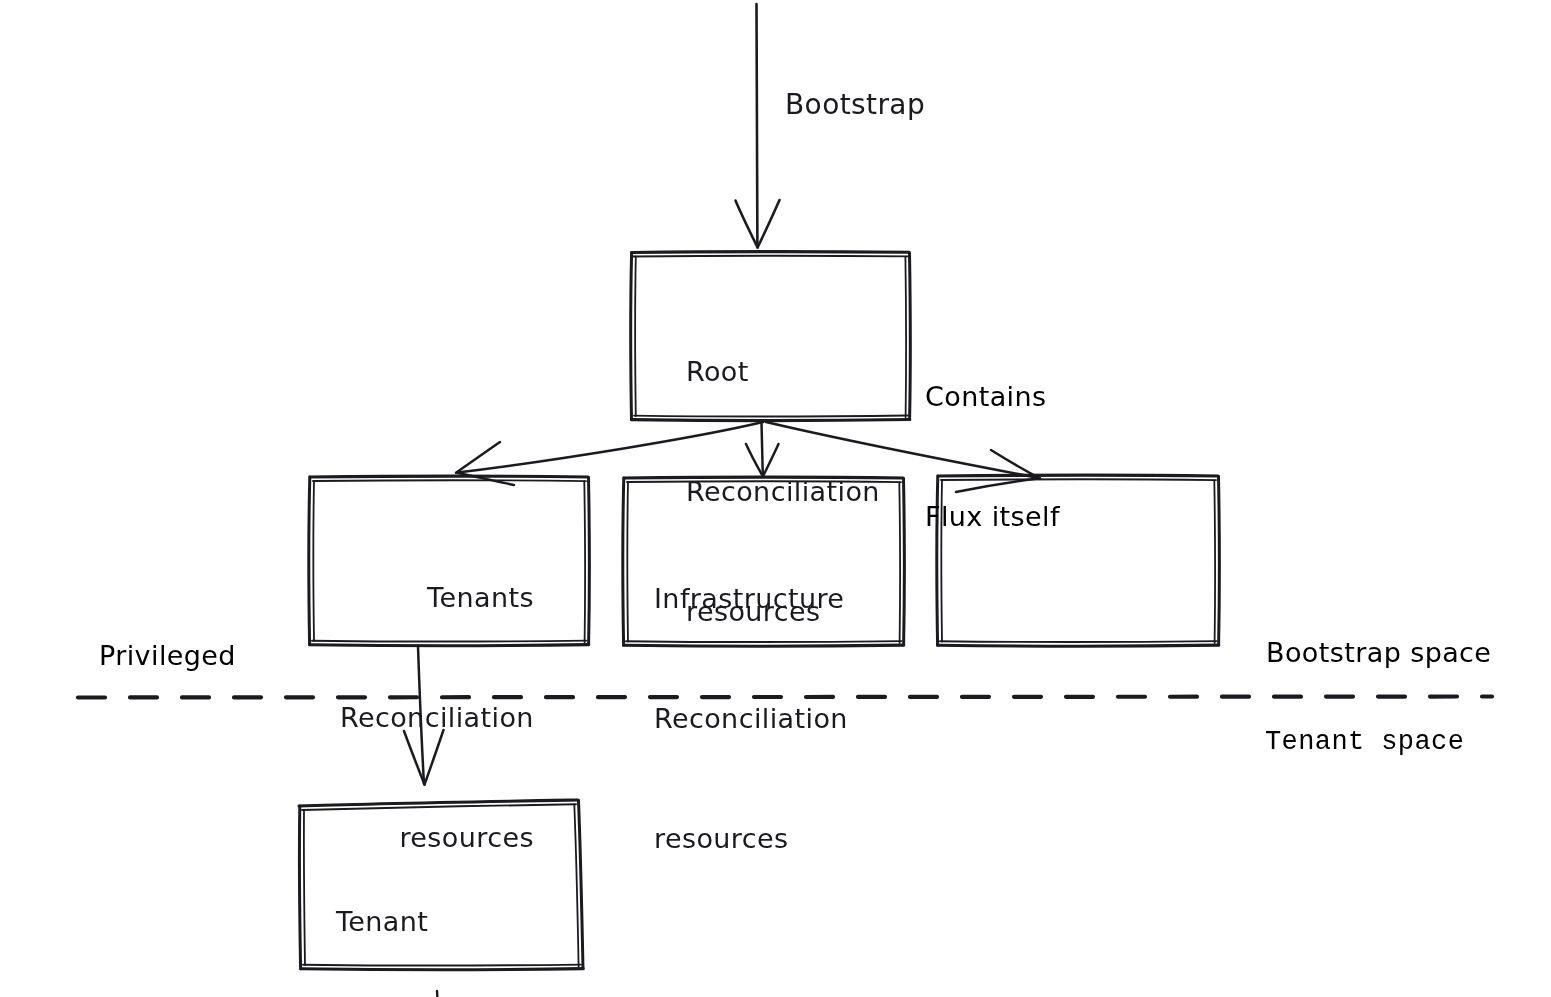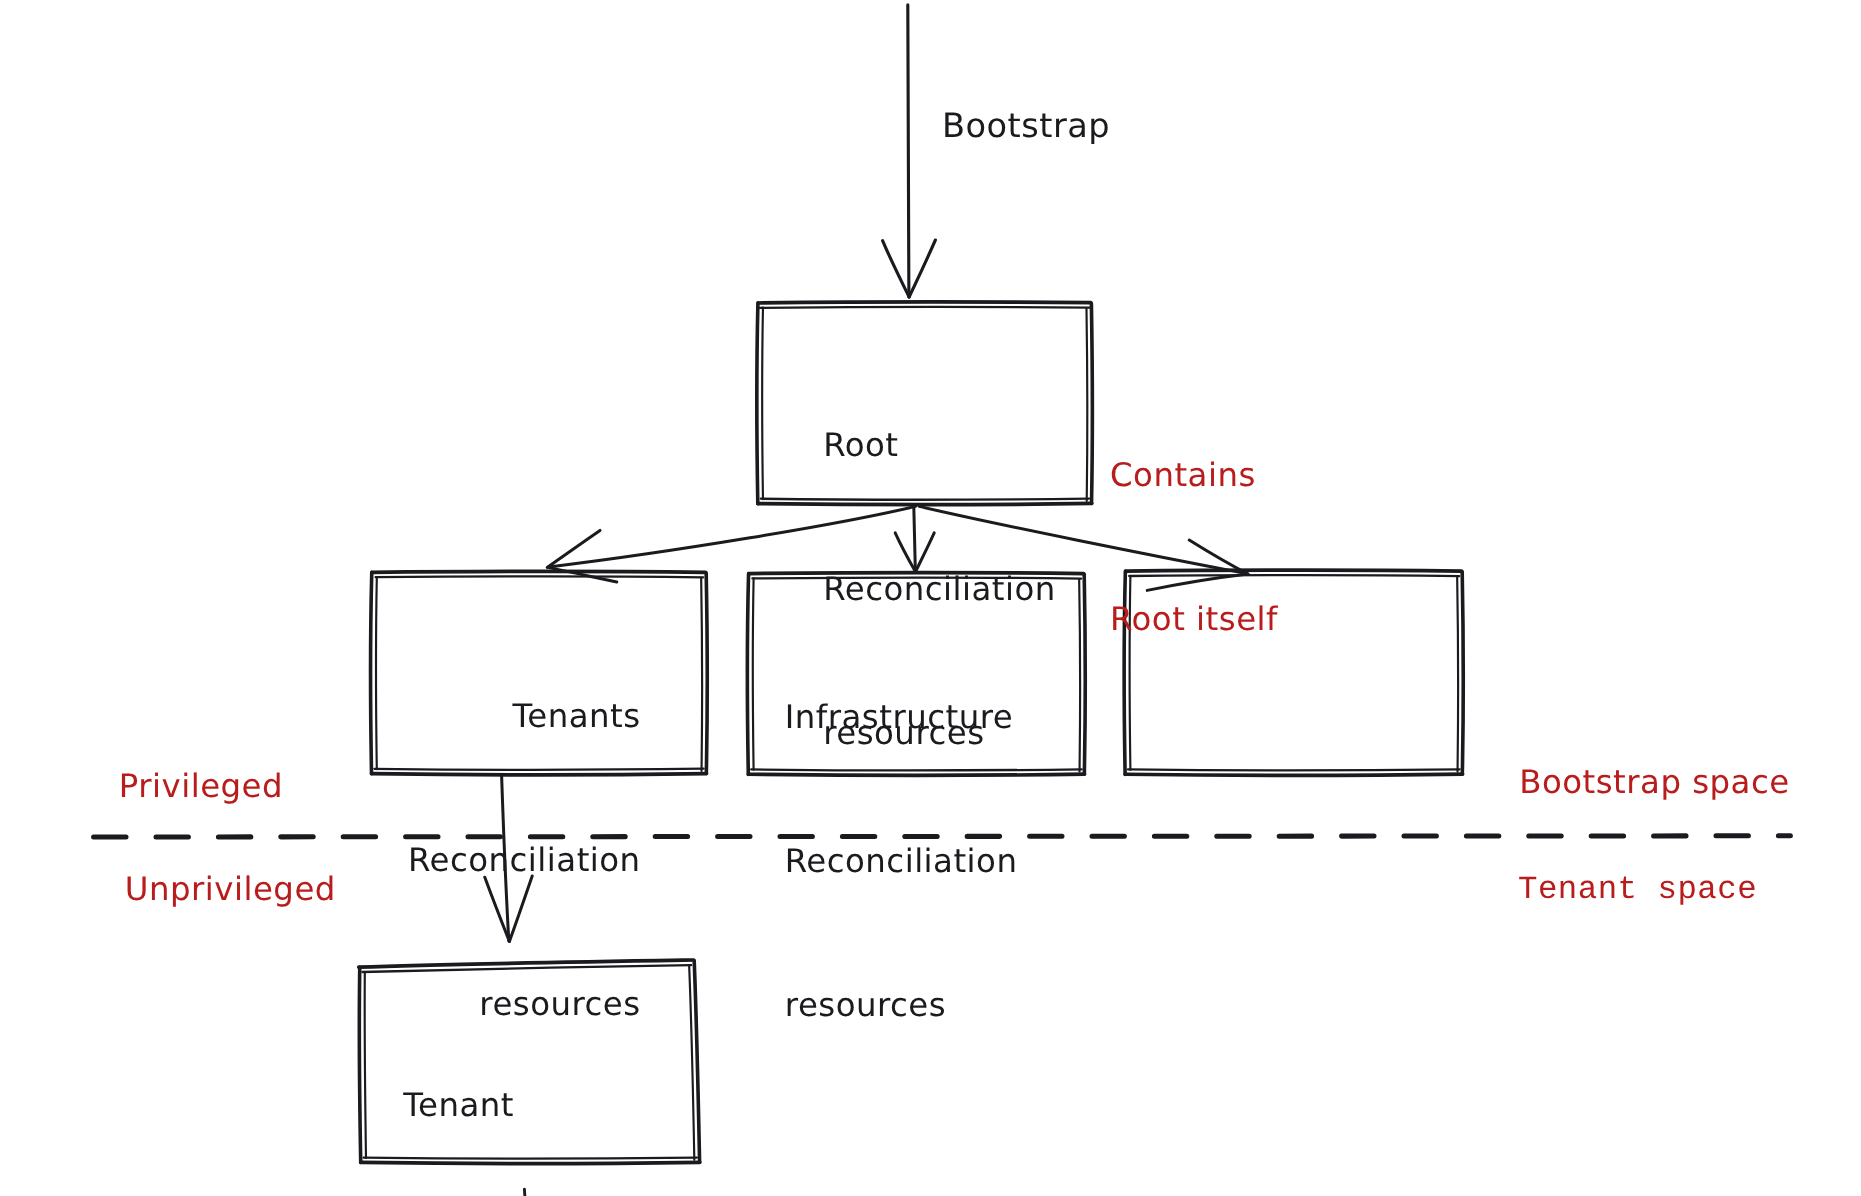--- a/index.html
+++ b/index.html
@@ -29,21 +29,21 @@
     color: #1b1b1f;
     font-family: "DejaVu Sans", sans-serif;
     font-size: 27px;
     line-height: 40px;
     letter-spacing: 0.4px;
     white-space: pre;
     pointer-events: none;
   }
   .annot {
     position: absolute;
-    color: #b91c1c;
+    color: #000000;
     font-family: "DejaVu Sans", sans-serif;
     font-size: 27px;
     line-height: 40px;
     letter-spacing: 0.4px;
     white-space: pre;
   }
   .edge-label {
     position: absolute;
     color: #1b1b1f;
     font-family: "DejaVu Sans", sans-serif;
@@ -161,21 +161,21 @@
   <div class="edge-label" style="left:785px; top:88px;">Bootstrap</div>
 
   <div class="node-text" style="left:662px; top:272px;margin-left:24px;">
     <span class="line2">Root</span>
     <span class="line2">Reconciliation</span>
     <span class="line2">resources</span>
   </div>
 
   <div class="annot" style="left:925px; top:297px;">
     <span class="line2">Contains</span>
-    <span class="line2">Root itself</span>
+    <span class="line2">Flux itself</span>
   </div>
 
   <div class="node-text" style="left:340px; top:498px;text-align:right;">
     <span class="line2">Tenants</span>
     <span class="line2">Reconciliation</span>
     <span class="line2">resources</span>
   </div>
 
   <div class="node-text" style="left:654px; top:499px;">
     <span class="line2">Infrastructure</span>
@@ -184,21 +184,20 @@
   </div>
 
   <div class="node-text" style="left:968px; top:497px;">
     <span class="line2"></span>
   </div>
 
   <div class="annot" style="left:99px; top:636px;">Privileged</div>
 
   <div class="annot" style="left:1266px; top:633px;">Bootstrap space</div>
 
-  <div class="annot" style="left:104px; top:722px;">Unprivileged</div>
 
   <div class="annot" style="left:1265px; top:722px;font-family:Liberation Mono, monospace;">Tenant space</div>
 
   <div class="node-text" style="left:336px; top:822px;">
     <span class="line2">Tenant</span>
     
     
   </div>
 
 </div>

